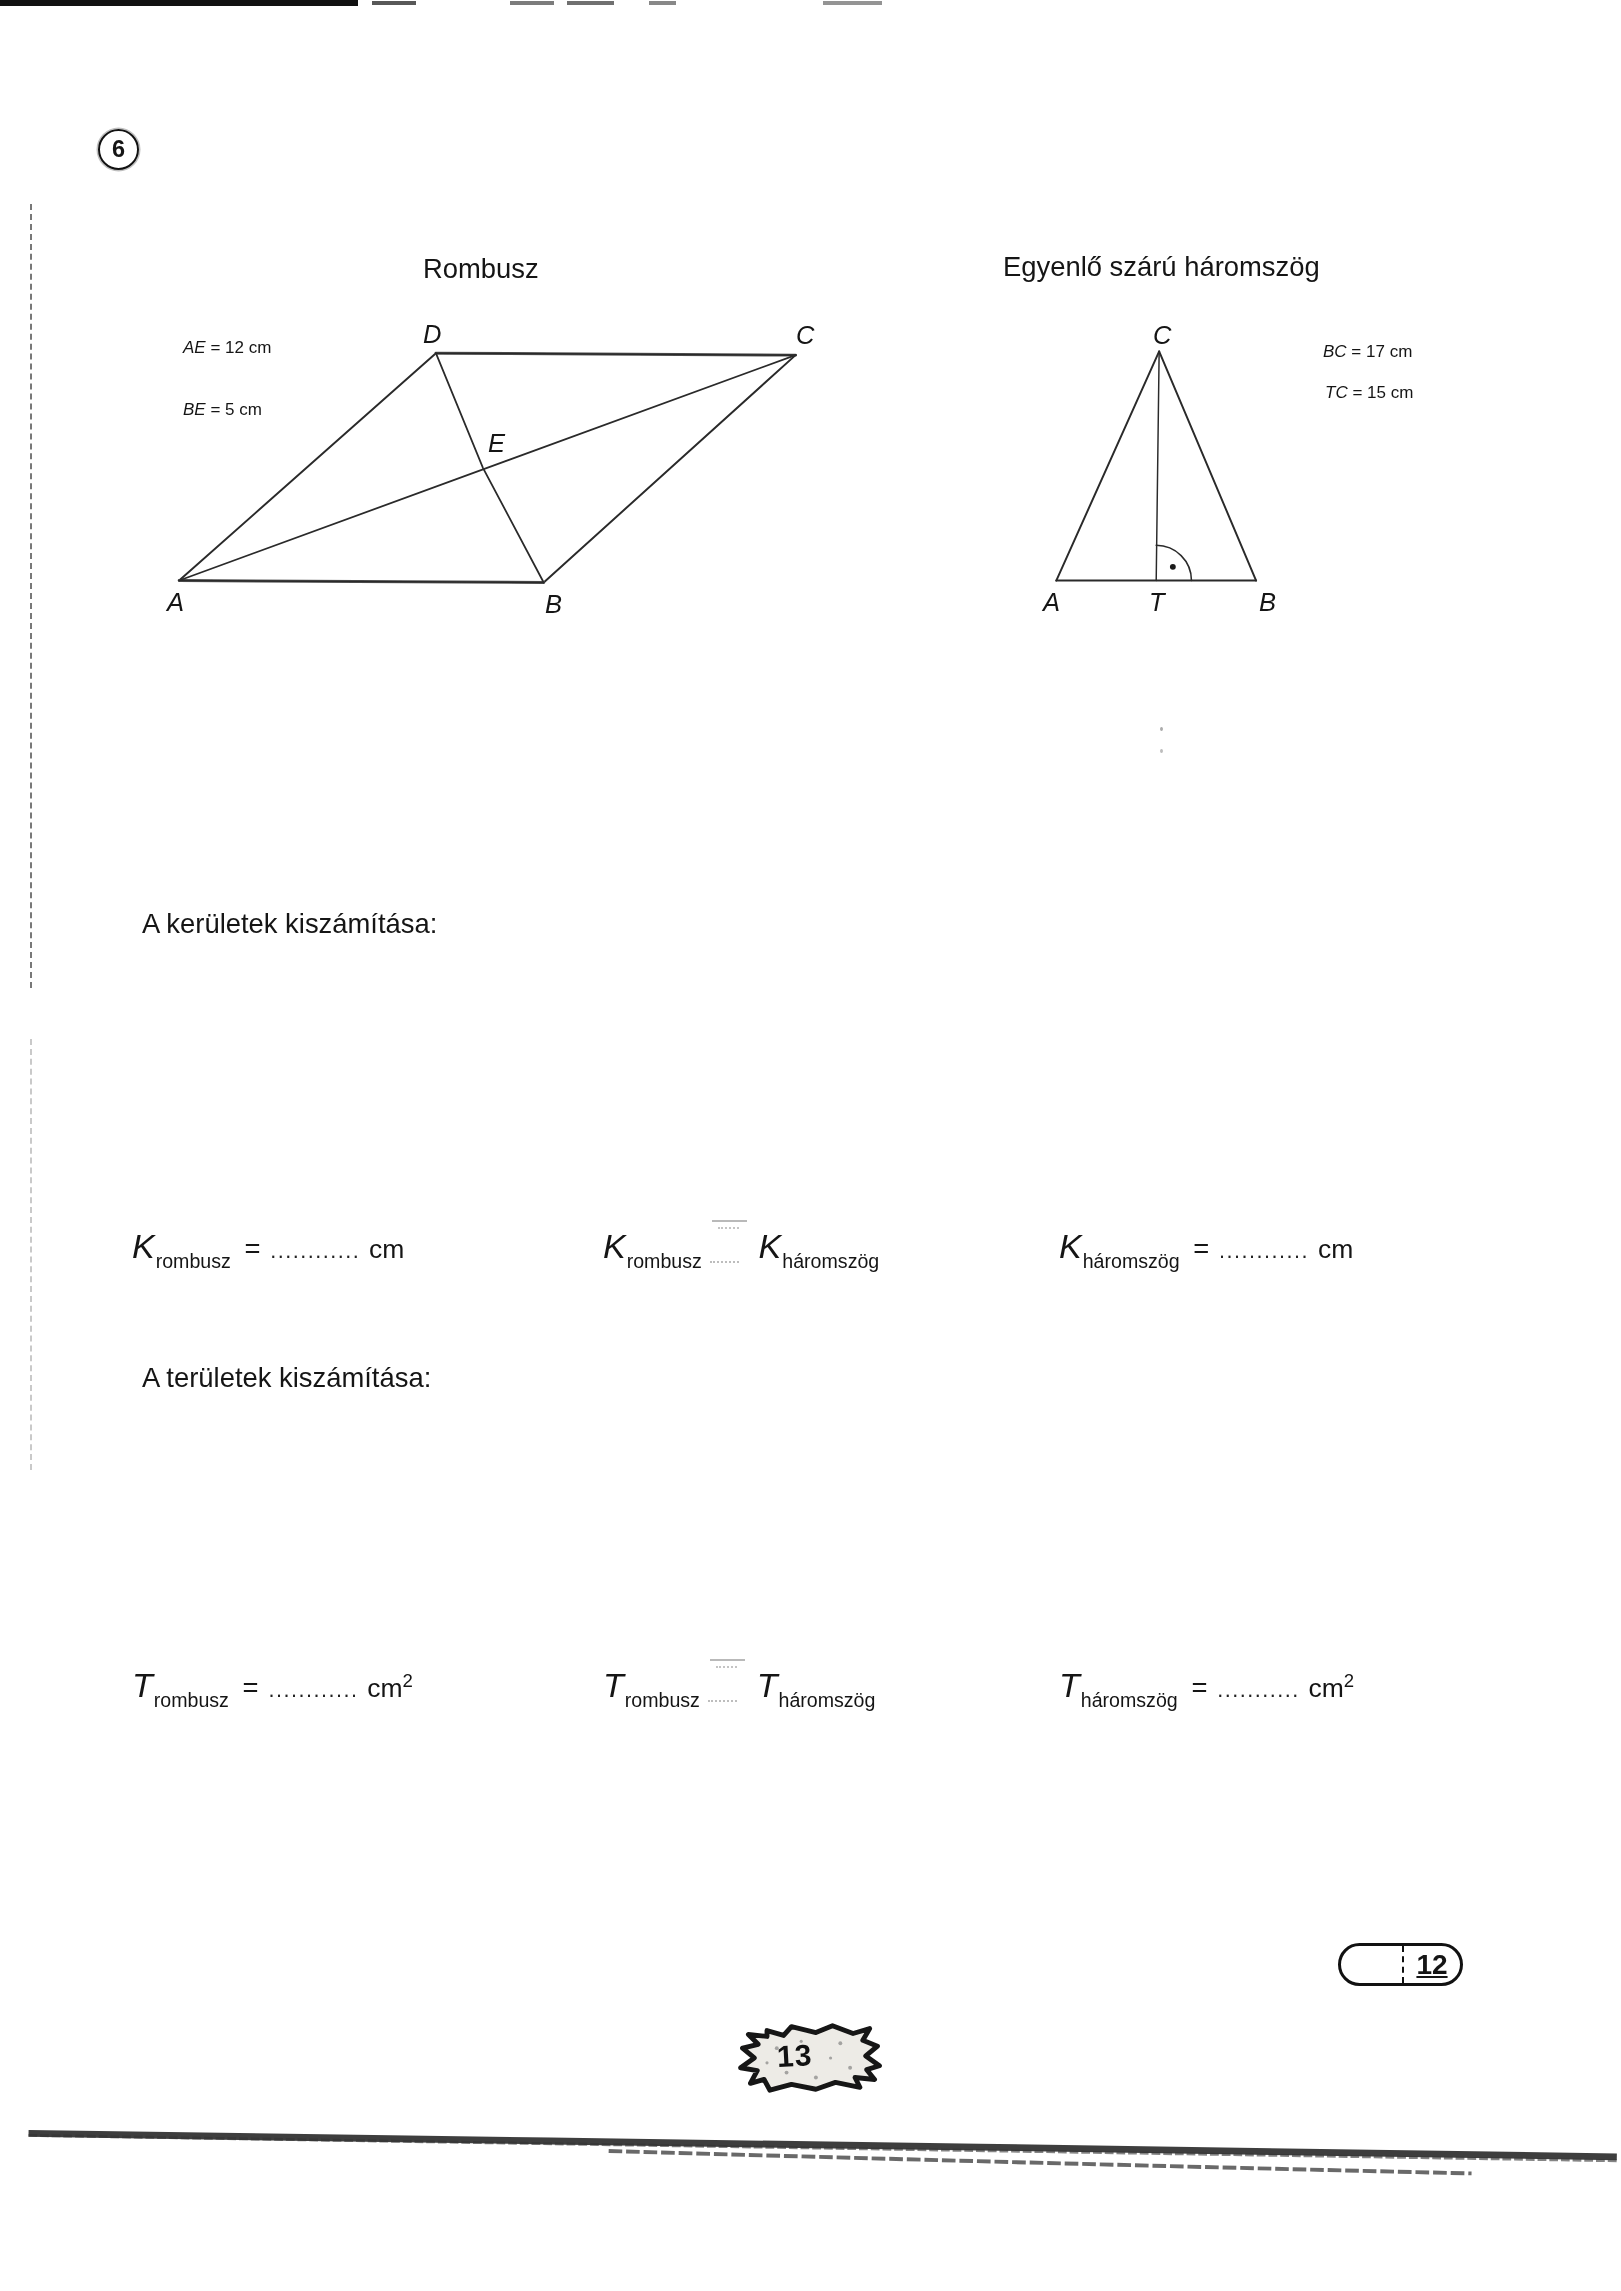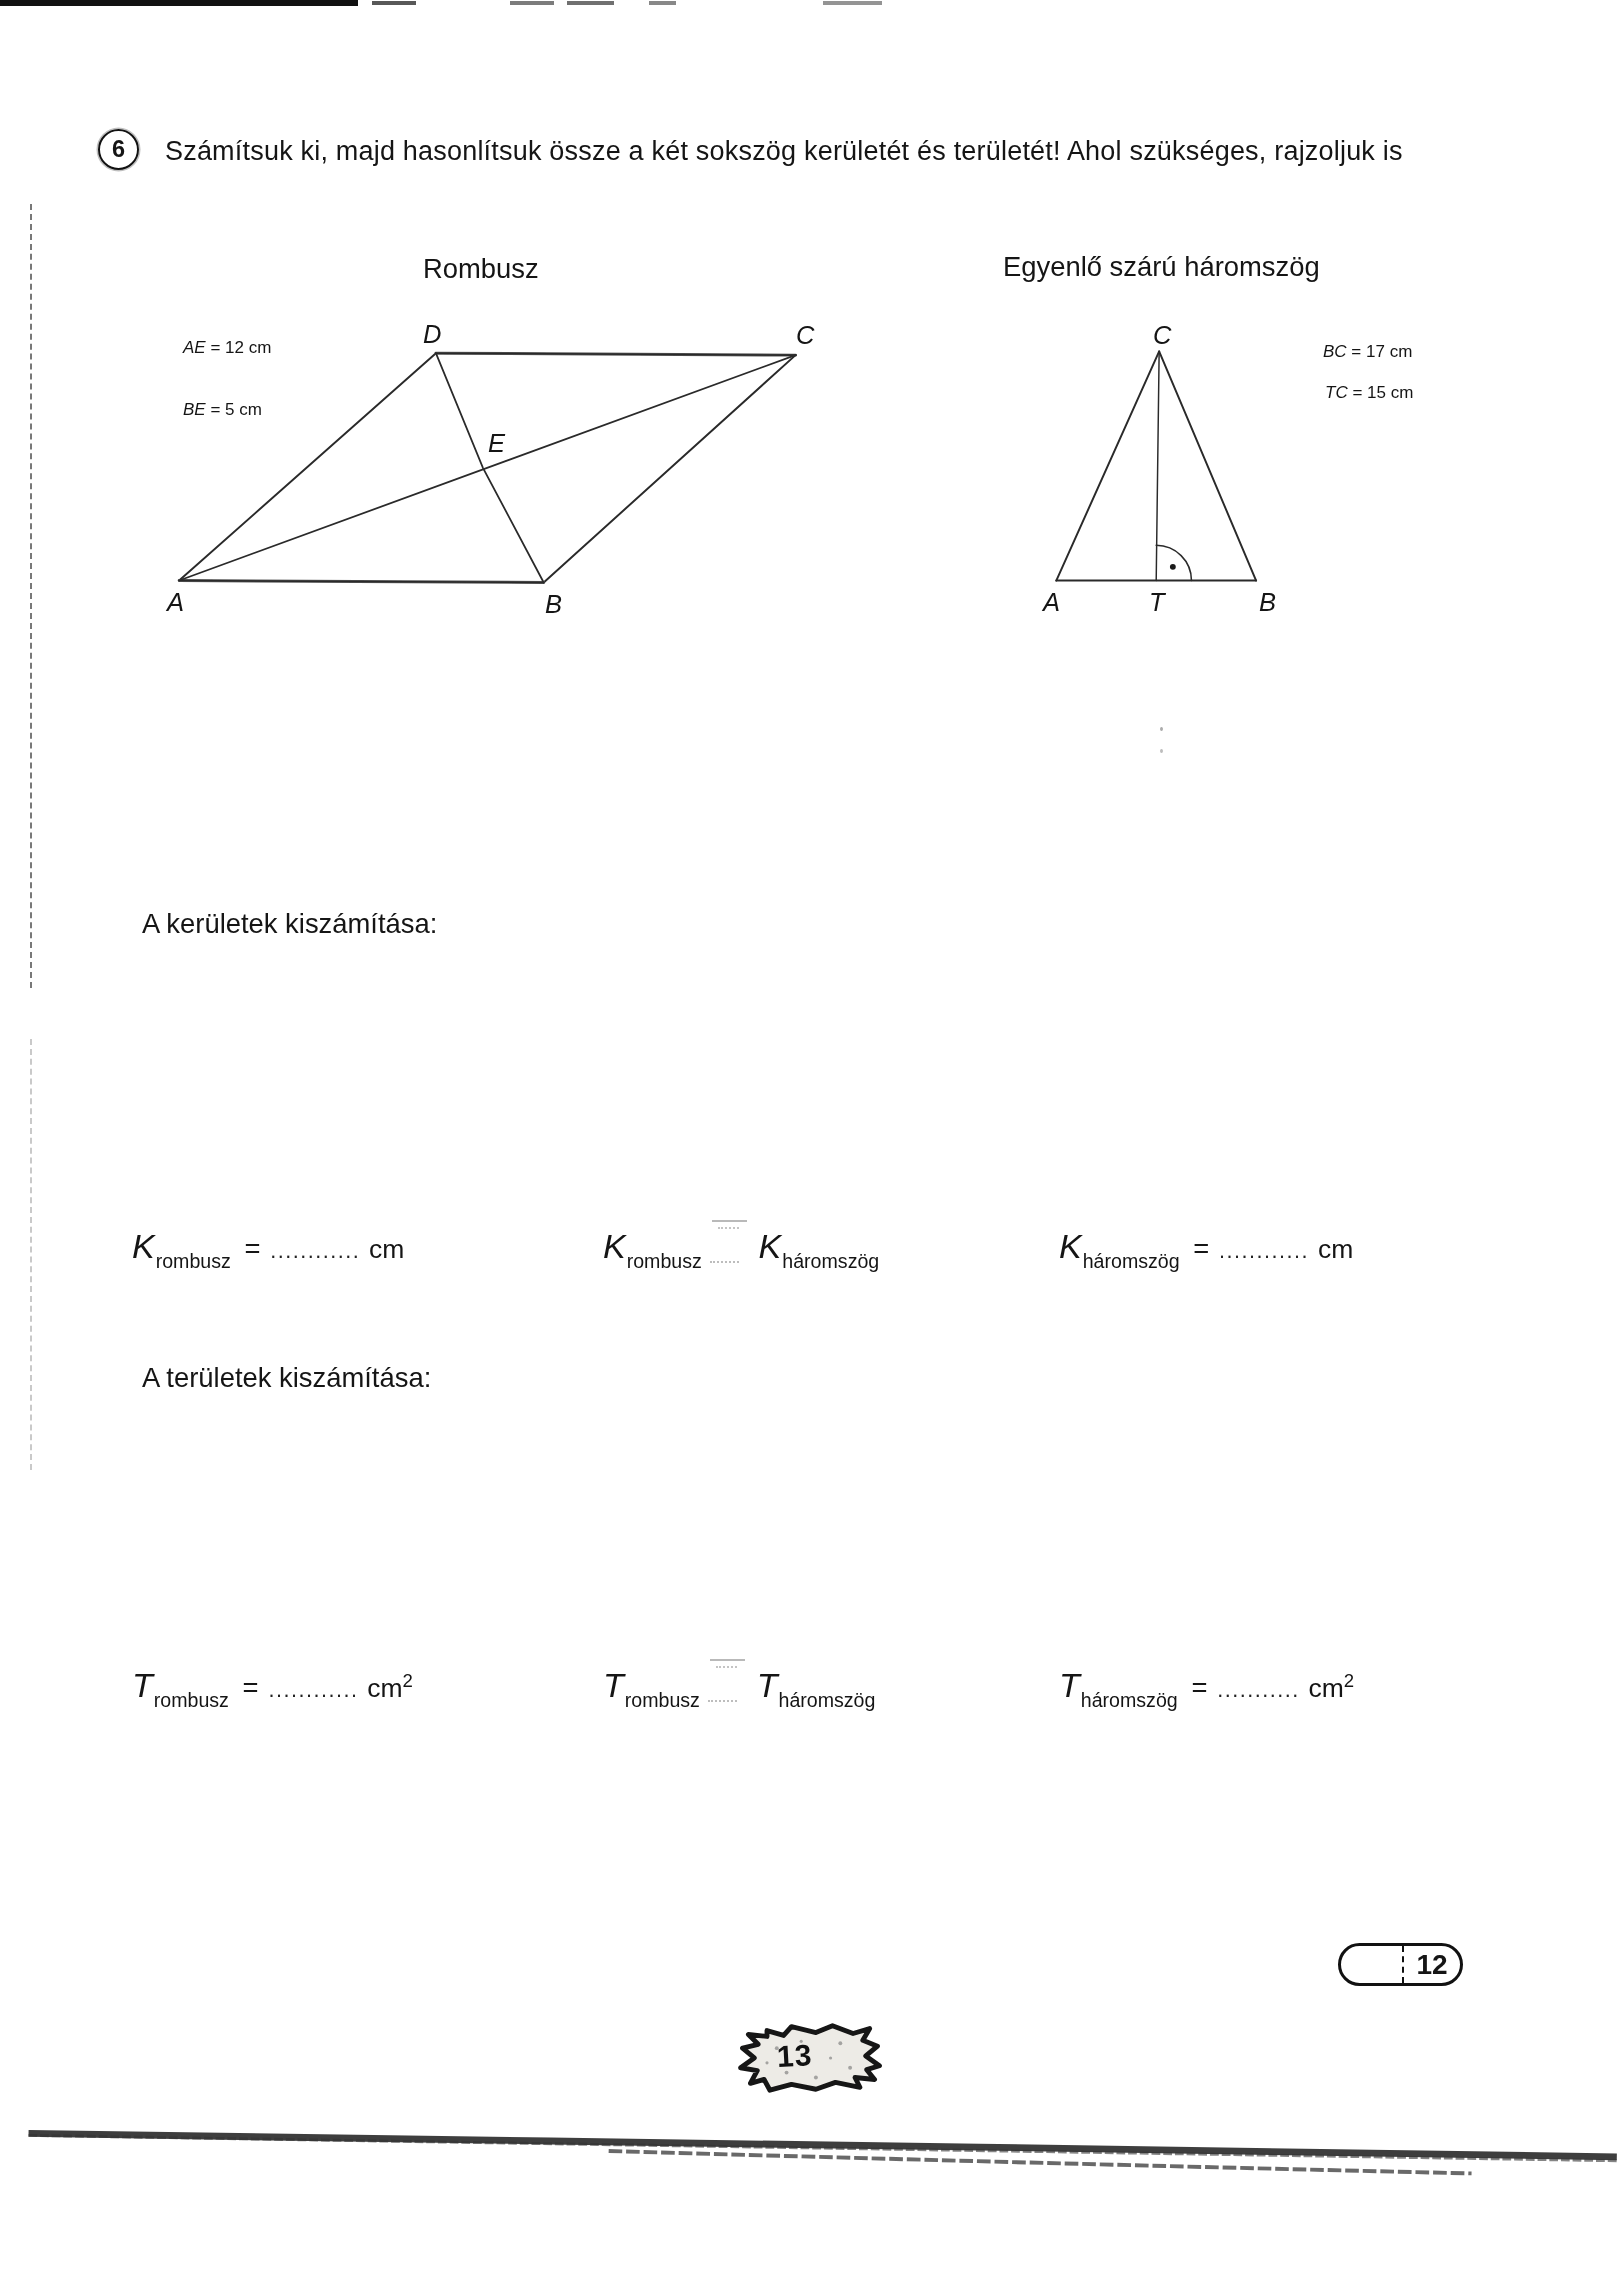--- a/index.html
+++ b/index.html
@@ -41,21 +41,21 @@
   .cmp-gap .gap-top2{position:absolute;left:9.8px;top:-4.9px;width:21.6px;border-top:2px dotted #c4c4c4;}
   .cmp-gap .gap-bottom{position:absolute;left:2px;bottom:-2px;width:29px;border-bottom:2.9px dotted #bdbdbd;}
   .section-heading{font-size:27.4px;margin-top:36px;}
   
   .score-pill{
     position:absolute;left:1338px;top:1943px;width:125px;height:43px;
     border:3.4px solid #111;border-radius:23.5px;display:flex;box-sizing:border-box;
   }
   .score-pill .half-left{flex:0 0 61px;border-right:2.9px dashed #111;}
   .score-pill .half-right{flex:1;display:flex;align-items:center;justify-content:center;
-    font-weight:bold;font-size:28px;}
+    font-weight:bold;font-size:28px;text-decoration:underline;}
   
   .stamp-num{
     position:absolute;left:777px;top:2039px;font-weight:bold;font-size:30px;
     letter-spacing:1px;color:#111;transform:rotate(-3deg);
   }
   
   .edge-bar{position:absolute;background:#111;}
   .margin-dashes{position:absolute;border-left:2.9px dashed rgba(10,10,10,0.55);width:0;}
   .margin-dashes.faint{border-left:2px dashed rgba(10,10,10,0.22);}
   .speck{position:absolute;background:rgba(20,20,20,0.7);border-radius:50%;}
@@ -71,21 +71,20 @@
   <div class="edge-bar" style="left:567px;top:1px;width:47px;height:3.9px;opacity:.6;"></div>
   <div class="edge-bar" style="left:649px;top:1px;width:27.4px;height:3.9px;opacity:.5;"></div>
   <div class="edge-bar" style="left:823px;top:1px;width:59px;height:3.9px;opacity:.45;"></div>
 
   <div class="margin-dashes" style="left:30px;top:204px;height:784px;"></div>
   <div class="margin-dashes faint" style="left:30px;top:1039px;height:431px;"></div>
 
   <div class="task-num">
     <span>6</span>
   </div>
-  <div class="abs task-line" style="left:165px;top:136px;">Számítsuk ki, majd hasonlítsuk össze a két sokszög kerületét és területét! Ahol szükséges, rajzoljuk is</div>
 
   <div class="abs fig-title" style="left:423px;top:253px;">Rombusz</div>
   <div class="abs fig-title" style="left:1003px;top:251px;">Egyenlő szárú háromszög</div>
 
   <div class="abs given-line" style="left:152px;top:338px;">
     <span class="v">AE</span>
     <span>= 12 cm</span>
   </div>
   <div class="abs given-line" style="left:152px;top:400px;">
     <span class="v">BE</span>

